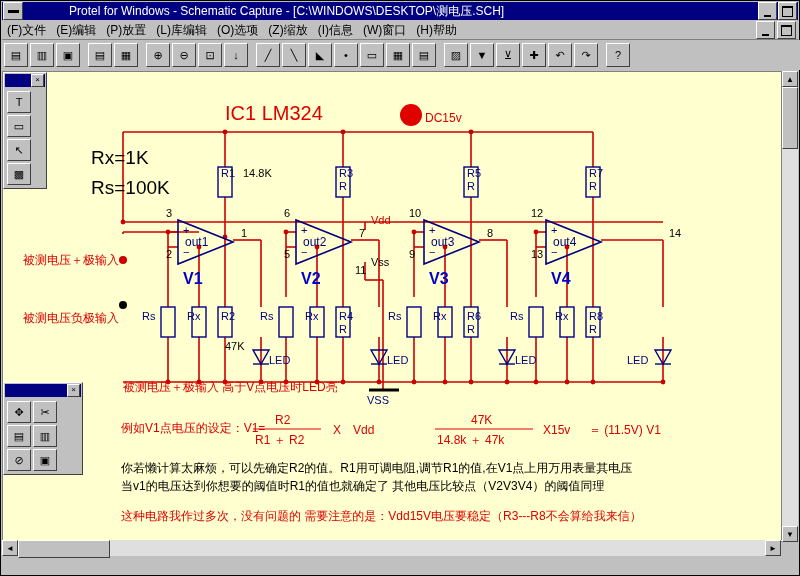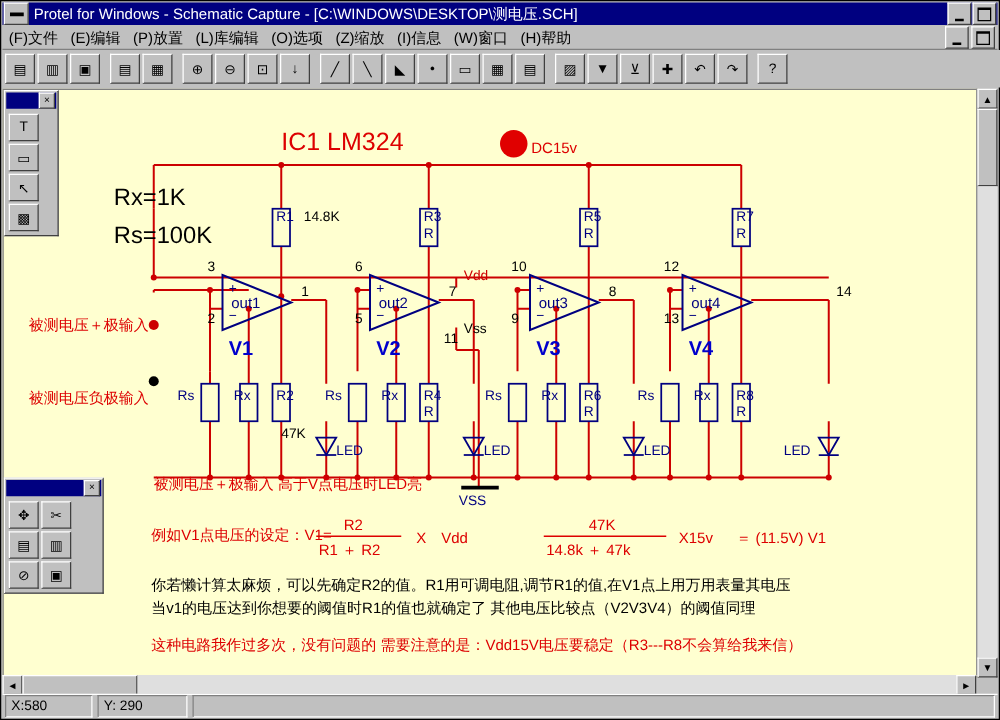--- a/index.html
+++ b/index.html
@@ -12,21 +12,21 @@
   .app{
     position:relative;width:800px;height:576px;
     background:#c0c0c0;
     border:1px solid #000;
     box-sizing:border-box;
   }
   
   .titlebar{
     position:absolute;left:1px;top:1px;width:796px;height:18px;
     background:#000080;color:#fff;display:flex;align-items:center;
-    font-family:"Liberation Sans", sans-serif;font-size:12px;
+    font-family:"Liberation Sans", sans-serif;font-size:12px;gap:42px;
   }
   .titlebar .sysbox{
     width:18px;height:16px;margin:1px 2px 1px 1px;background:#c0c0c0;
     border-top:1px solid #fff;border-left:1px solid #fff;
     border-right:1px solid #404040;border-bottom:1px solid #404040;
     display:flex;align-items:center;justify-content:center;
   }
   .titlebar .sysbox .bar{width:11px;height:3px;background:#000;}
   .titlebar .ttl{flex:1;white-space:nowrap;overflow:hidden;padding-left:2px;}
   .titlebar .btns{display:flex;}
@@ -506,19 +506,14 @@
     </div>
 
     <div class="hscroll" style="display:flex;">
       <div class="sbtn">◄</div>
       <div class="sthumb" style="width:90px;height:16px;"></div>
       <div class="strough" style="flex:1;height:16px;"></div>
       <div class="sbtn">►</div>
     </div>
   </div>
 
-  <div class="statusbar">
-    <div class="cell" style="width:60px">X:580</div>
-    <div class="cell" style="width:62px">Y: 290</div>
-    <div class="cell" style="flex:1"></div>
-  </div>
 
 </div>
 
 </body></html>

